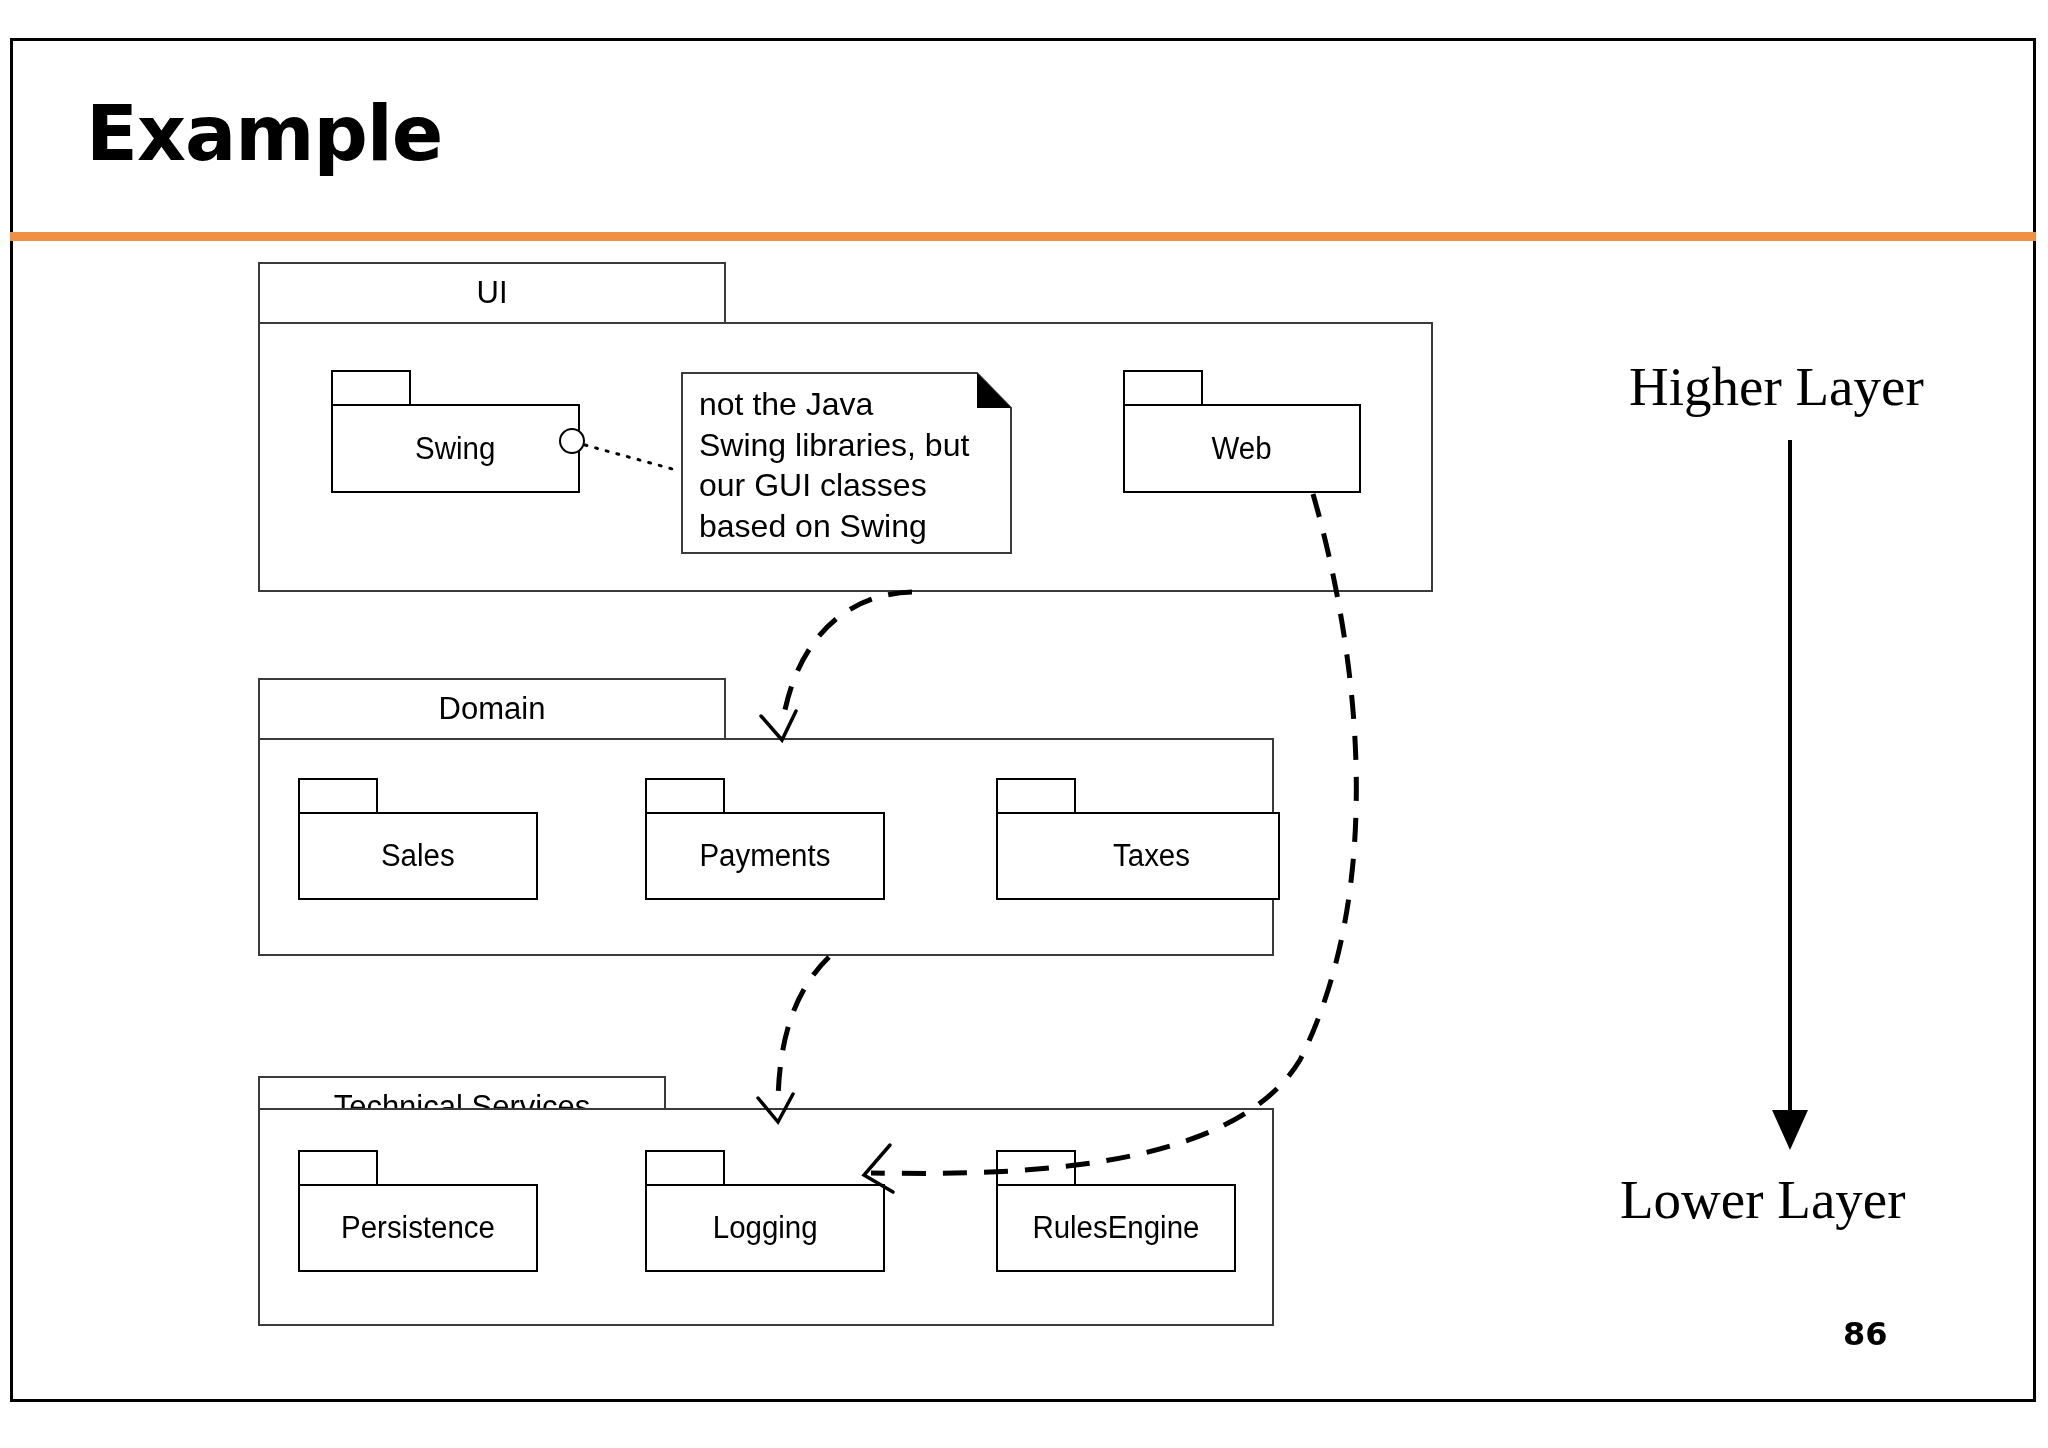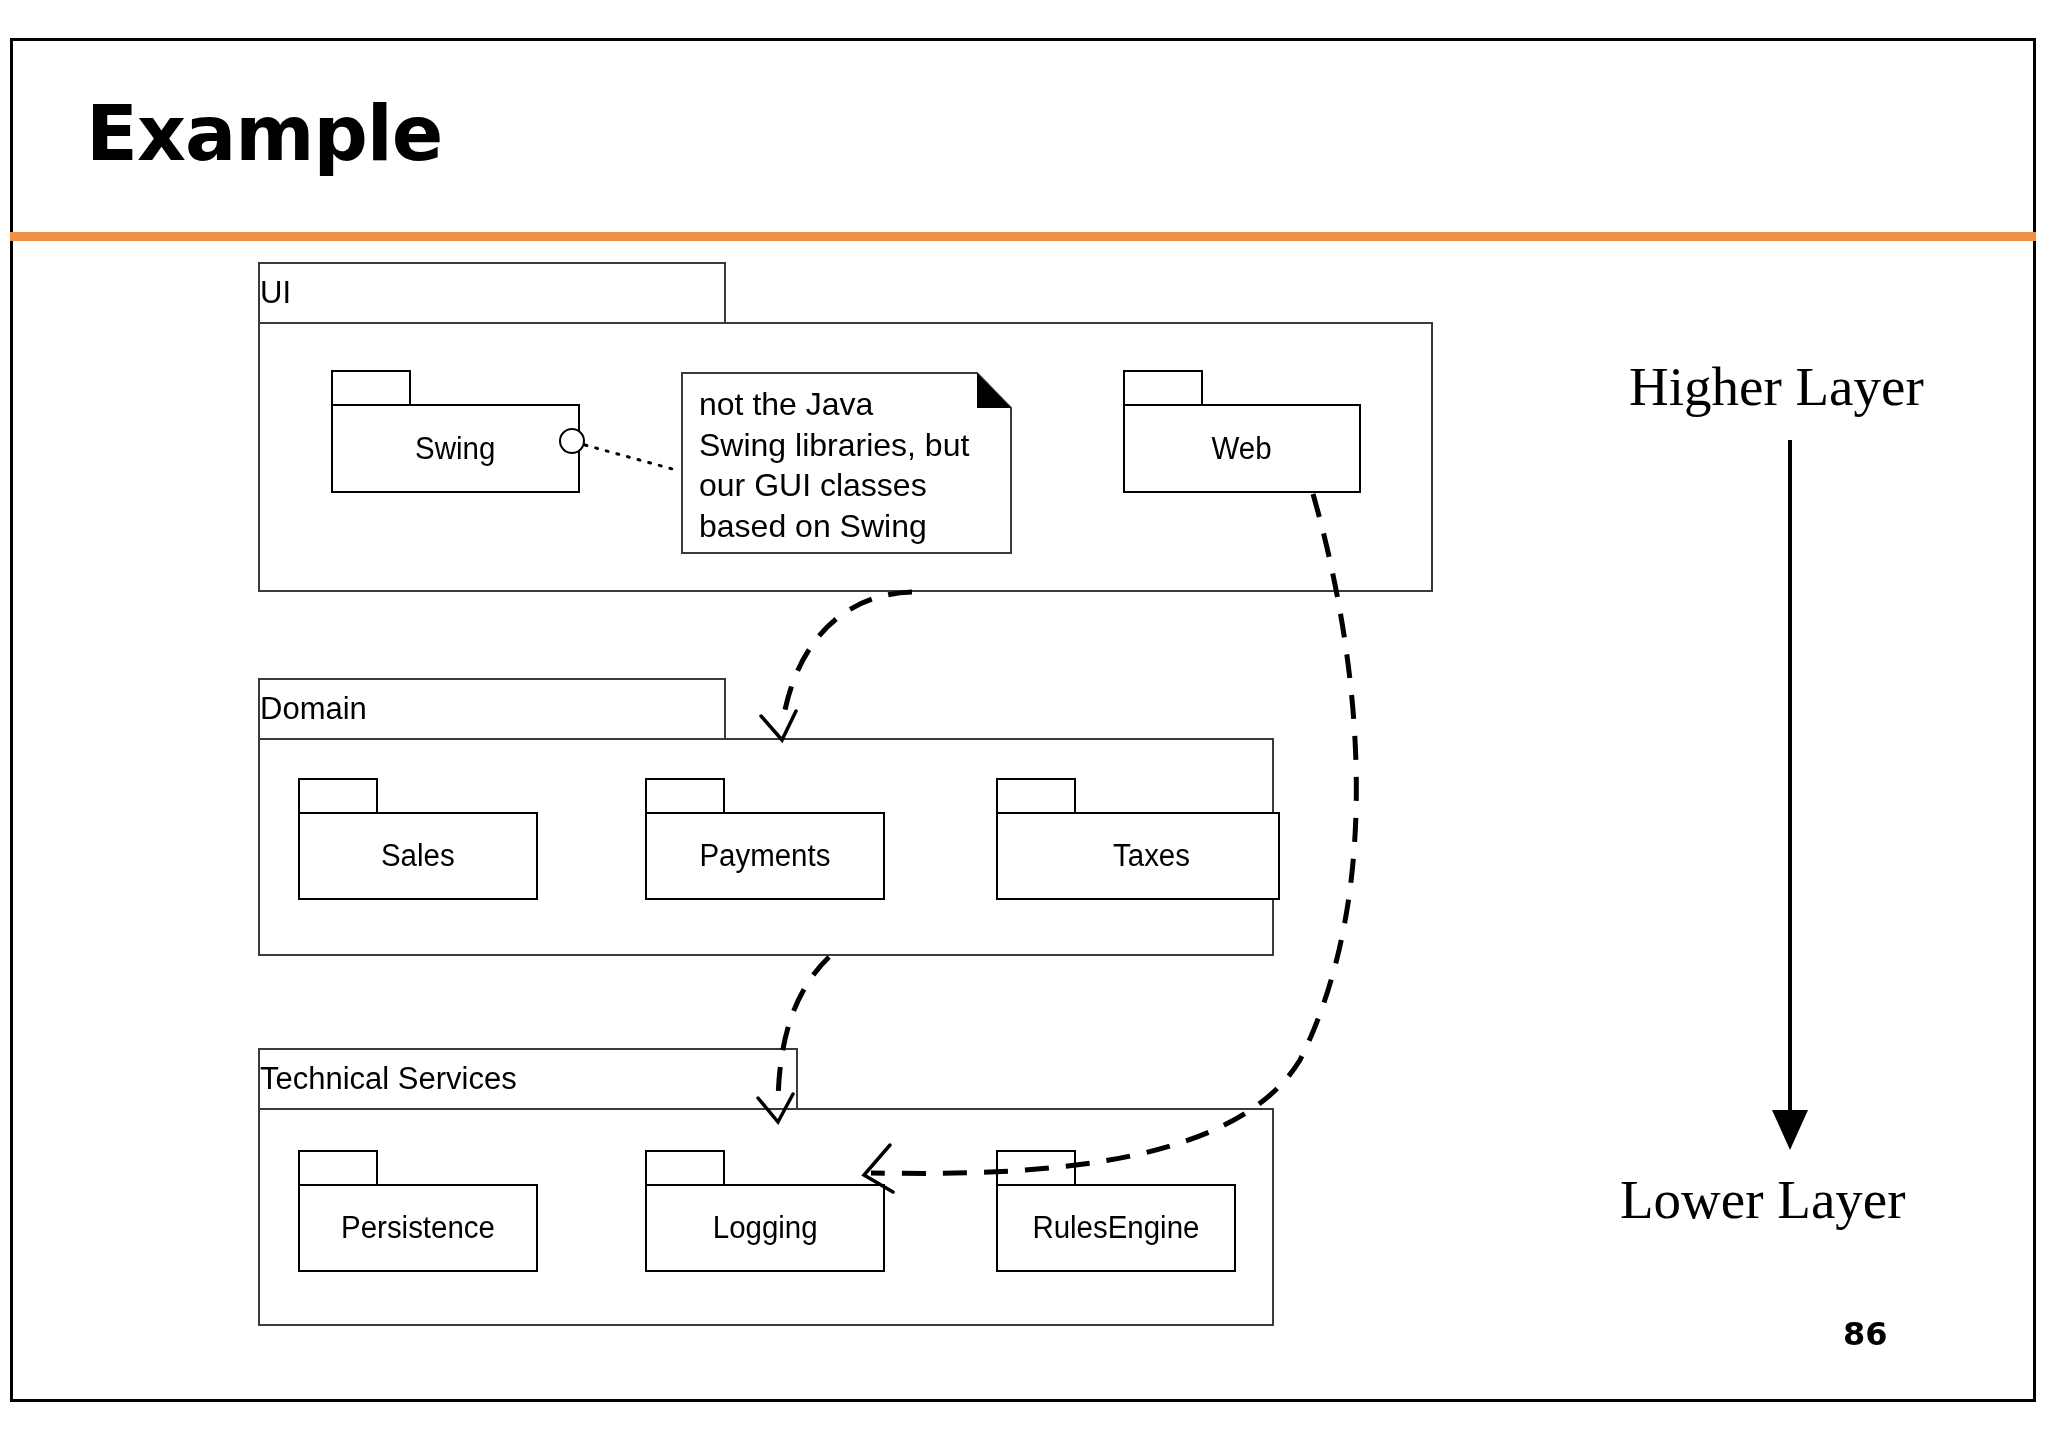--- a/index.html
+++ b/index.html
@@ -70,21 +70,21 @@
   }
   .pkg-tab {
     position: absolute;
     left: 0;
     top: 0;
     box-sizing: border-box;
     border: 2px solid #3a3a3a;
     background: #ffffff;
     display: flex;
     align-items: center;
-    justify-content: flex-start;
+    justify-content: center;
   }
   .pkg-tab-label {
     font-family: "Liberation Sans", sans-serif;
     font-size: 31px;
     color: #000000;
     white-space: nowrap;
   }
   .pkg-body {
     position: absolute;
     left: 0;
@@ -230,21 +230,21 @@
   </div>
 
   <div class="subpkg" style="left:996px; top:778px; width:240px; height:122px;">
     <div class="subpkg-tab" style="width:80px; height:36px;"></div>
     <div class="subpkg-box" style="top:34px; width:284px; height:88px;padding-left:26px;">
       <span class="subpkg-label">Taxes</span>
     </div>
   </div>
 
   <div class="pkg" style="left:258px; top:1048px; width:1016px; height:278px;">
-    <div class="pkg-tab" style="width:540px; height:62px;">
+    <div class="pkg-tab" style="width:408px; height:62px;margin-top:28px;">
       <span class="pkg-tab-label">Technical Services</span>
     </div>
     <div class="pkg-body" style="top:60px; width:1016px; height:218px;"></div>
   </div>
 
   <div class="subpkg" style="left:298px; top:1150px; width:240px; height:122px;">
     <div class="subpkg-tab" style="width:80px; height:36px;"></div>
     <div class="subpkg-box" style="top:34px; width:240px; height:88px;">
       <span class="subpkg-label">Persistence</span>
     </div>

